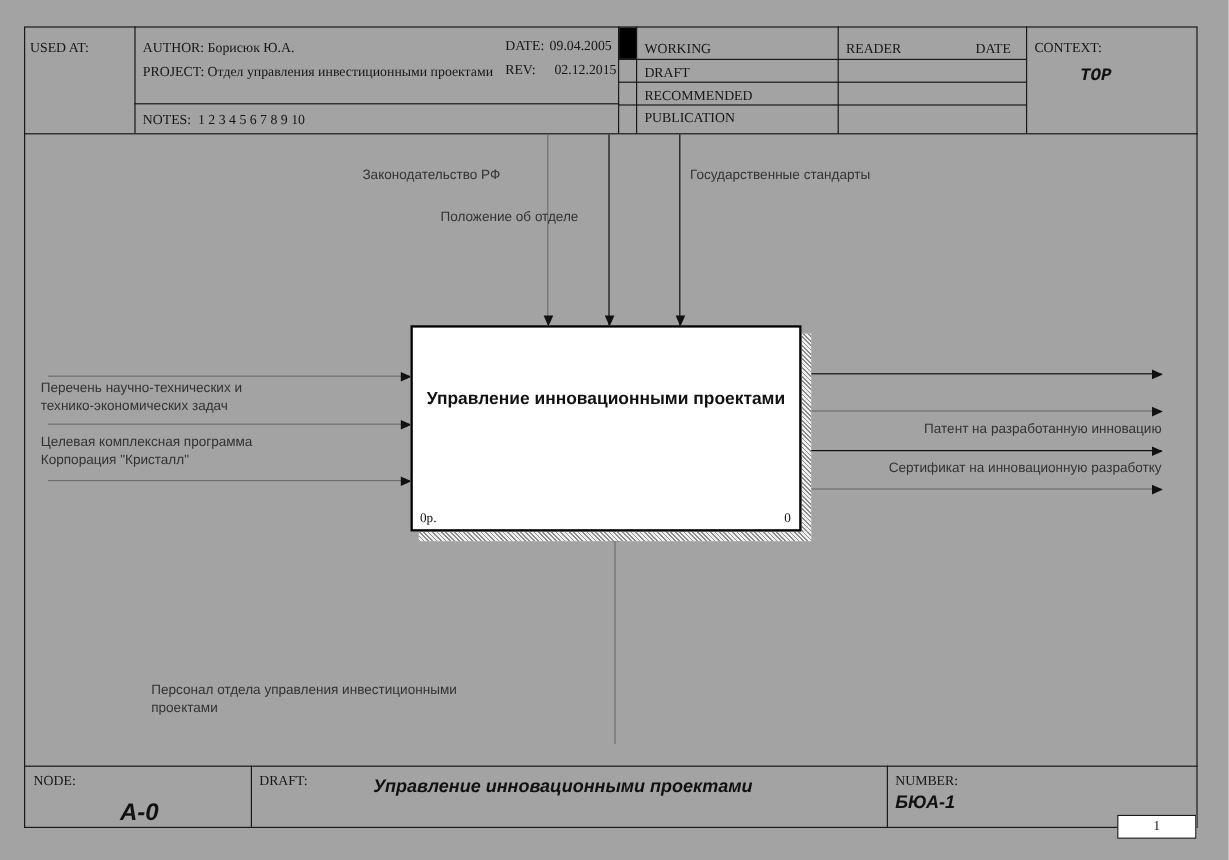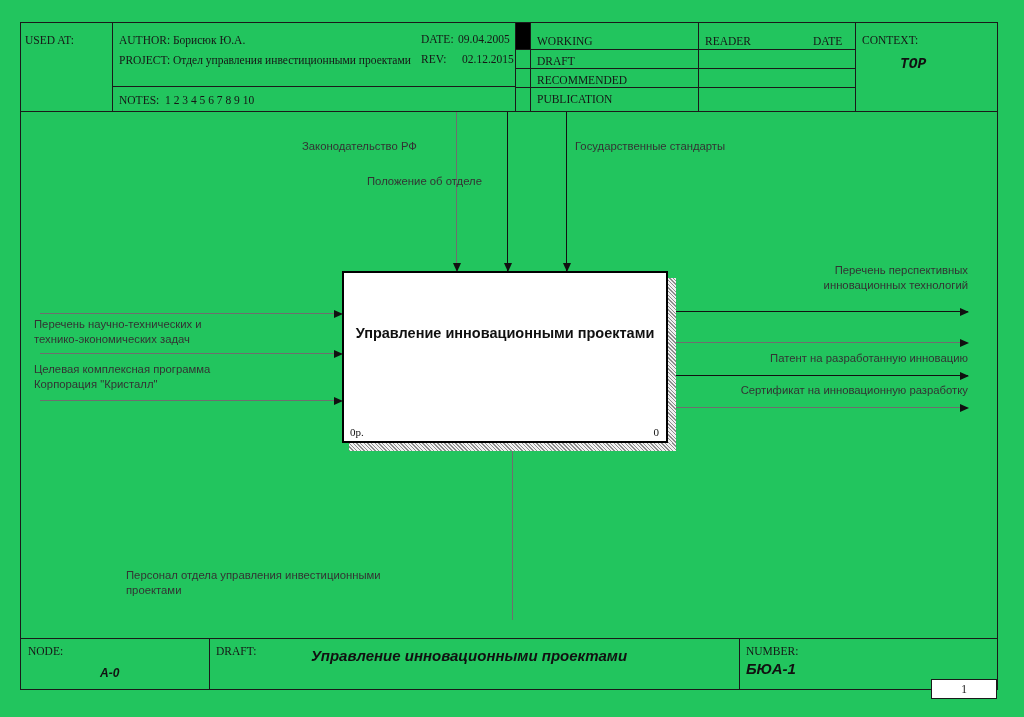--- a/index.html
+++ b/index.html
@@ -7,21 +7,21 @@
     padding: 0;
     background: #ffffff;
   }
   body {
     font-family: "Liberation Sans", sans-serif;
   }
   #page {
     position: relative;
     width: 1024px;
     height: 717px;
-    background: #22c55e;
+    background: #a3a3a3;
     overflow: hidden;
   }
 
   
   #frame {
     position: absolute;
     left: 20px;
     top: 22px;
     width: 978px;
     height: 668px;
@@ -200,21 +200,21 @@
     font-size: 11.5px;
     color: #161616;
   }
   .ftr-val {
     position: absolute;
     font-family: "Liberation Sans", sans-serif;
     font-style: italic;
     font-weight: bold;
     color: #111;
   }
-  #footer-node-value { font-size: 12px; }
+  #footer-node-value { font-size: 20px; }
   #footer-title-value { font-size: 15px; }
   #footer-number-value { font-size: 15px; }
   #page-num-box {
     position: absolute;
     left: 931px;
     top: 679px;
     width: 66px;
     height: 20px;
     border: 1.3px solid #1a1a1a;
     box-sizing: border-box;
@@ -291,22 +291,20 @@
   <div class="arrow-label" style="left:34px; top:317px; width:290px;">Перечень научно-технических и
 технико-экономических задач</div>
   <div class="arrow-label" style="left:34px; top:362px; width:290px;">Целевая комплексная программа
 Корпорация "Кристалл"</div>
 
   <div class="arrow-h dark" style="left:668px; top:311px; width:300px;"></div>
   <div class="arrow-h" style="left:668px; top:342px; width:300px; background:#6e6e6e;"></div>
   <div class="arrow-h dark" style="left:668px; top:375px; width:300px;"></div>
   <div class="arrow-h" style="left:668px; top:407px; width:300px; background:#6e6e6e;"></div>
 
-  <div class="arrow-label right-al" style="left:760px; top:263px; width:208px;">Перечень перспективных
-инновационных технологий</div>
   <div class="arrow-label right-al" style="left:718px; top:351px; width:250px;">Патент на разработанную инновацию</div>
   <div class="arrow-label right-al" style="left:700px; top:383px; width:268px;">Сертификат на инновационную разработку</div>
 
   <div class="arrow-v up" style="left:512px; top:443px; height:177px; background:#6e6e6e;"></div>
   <div class="arrow-label" style="left:126px; top:568px; width:300px;">Персонал отдела управления инвестиционными
 проектами</div>
 
   <div id="box-shadow-r"></div>
   <div id="box-shadow-b"></div>
   <div id="activity-box">

